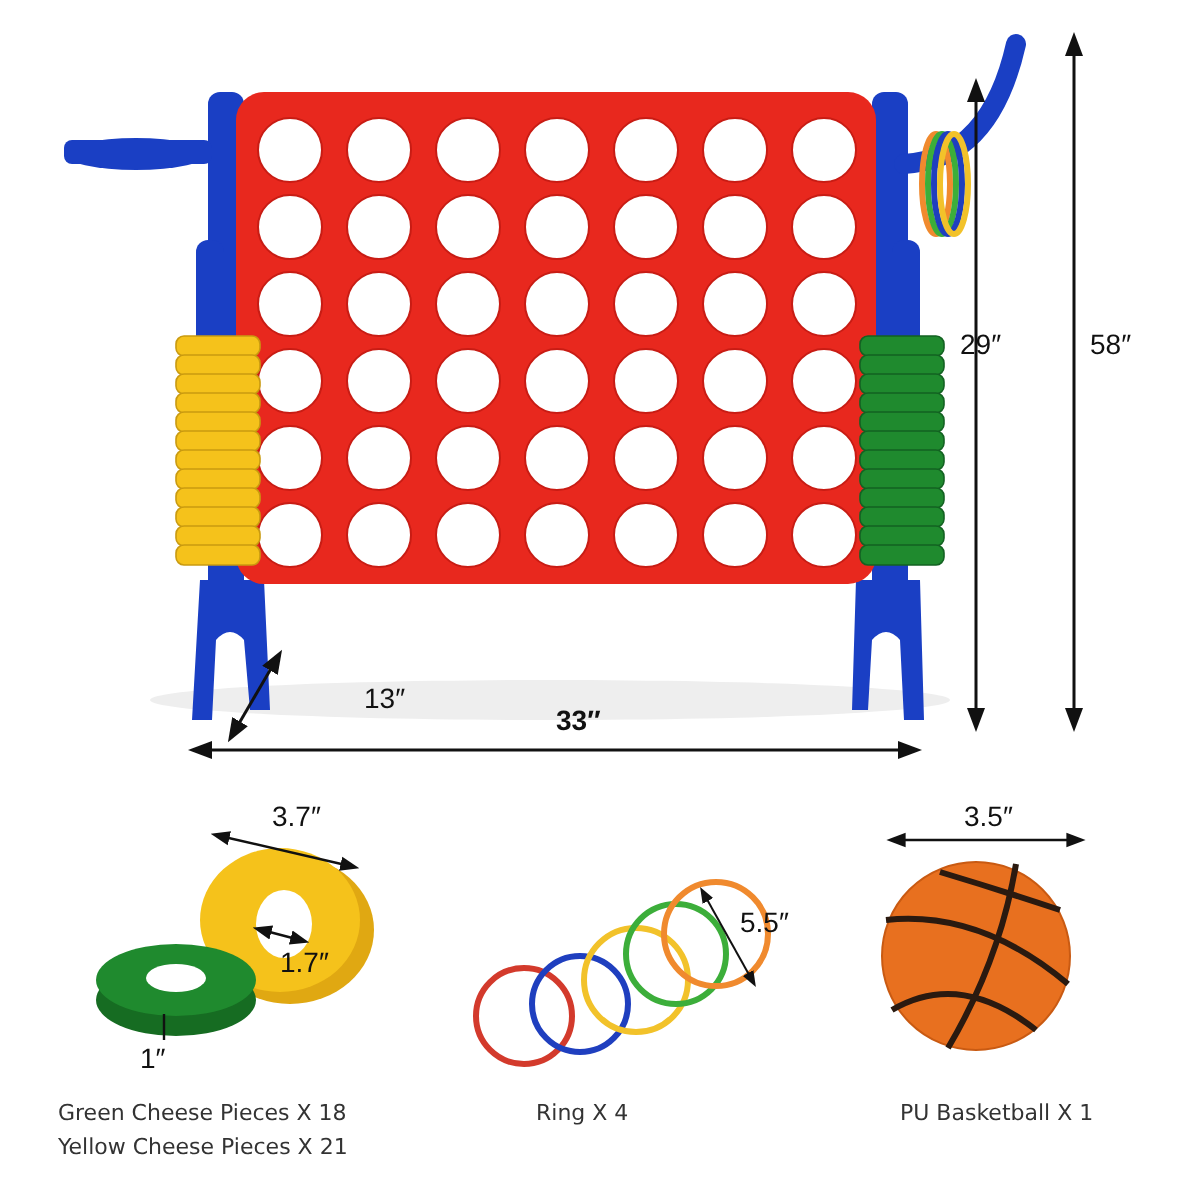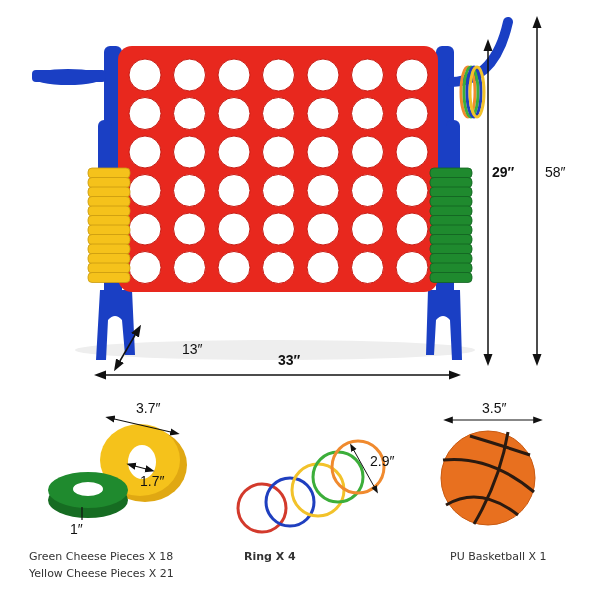--- a/index.html
+++ b/index.html
@@ -152,25 +152,25 @@
     <circle cx="488" cy="478" r="47" fill="none" stroke="#c95a12" stroke-width="1"></circle>
     <path d="M508 432 Q500 480 474 524" stroke="#2a1a10" stroke-width="3" fill="none"></path>
     <path d="M443 460 Q490 455 534 492" stroke="#2a1a10" stroke-width="3" fill="none"></path>
     <path d="M470 436 Q500 445 530 455" stroke="#2a1a10" stroke-width="3" fill="none"></path>
     <path d="M446 505 Q480 485 518 515" stroke="#2a1a10" stroke-width="3" fill="none"></path>
   </g>
 </svg>
 
 <div class="dim" style="left:278px;top:352px;font-weight:bold;">33″</div>
 <div class="dim" style="left:138px;top:341px;margin-left:44px;">13″</div>
-<div class="dim" style="left:492px;top:164px;font-weight:bold;">29″</div>
+<div class="dim" style="left:480px;top:164px;">29″</div>
 <div class="dim" style="left:545px;top:164px;">58″</div>
 
 <div class="dim" style="left:136px;top:400px;">3.7″</div>
 <div class="dim" style="left:140px;top:473px;">1.7″</div>
 <div class="dim" style="left:70px;top:521px;">1″</div>
-<div class="dim" style="left:370px;top:453px;">2.9″</div>
+<div class="dim" style="left:370px;top:453px;">5.5″</div>
 <div class="dim" style="left:482px;top:400px;">3.5″</div>
 
 <div class="caption" style="left:29px;top:550px;">Green Cheese Pieces X 18</div>
 <div class="caption" style="left:29px;top:567px;">Yellow Cheese Pieces X 21</div>
-<div class="caption" style="left:244px;top:550px;font-weight:bold;">Ring X 4</div>
+<div class="caption" style="left:268px;top:550px;">Ring X 4</div>
 <div class="caption" style="left:450px;top:550px;">PU Basketball X 1</div>
 
 </body></html>

